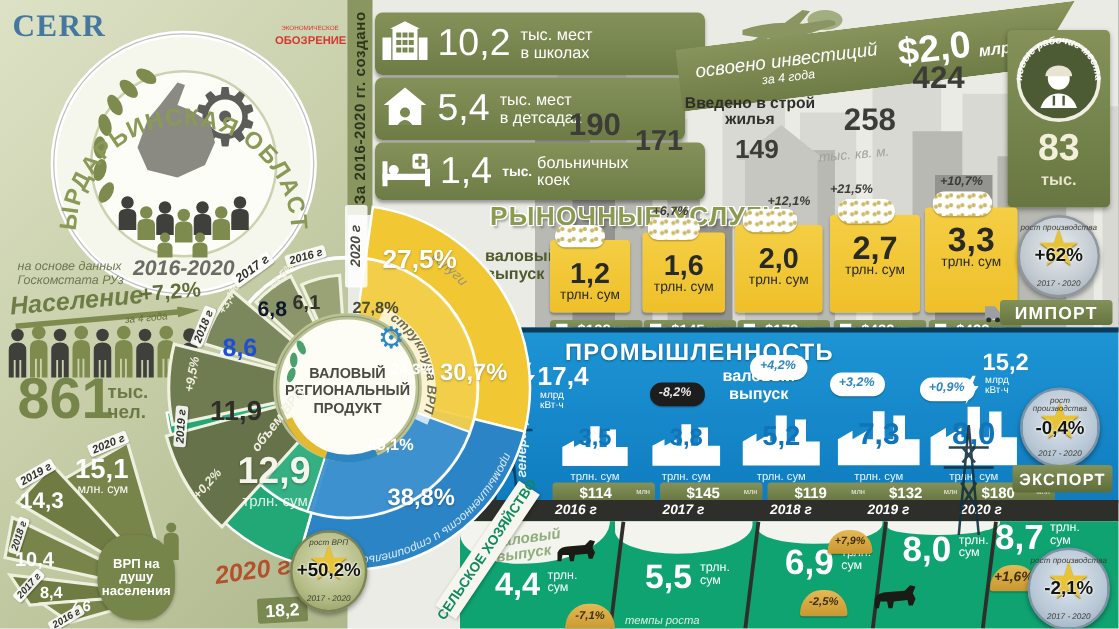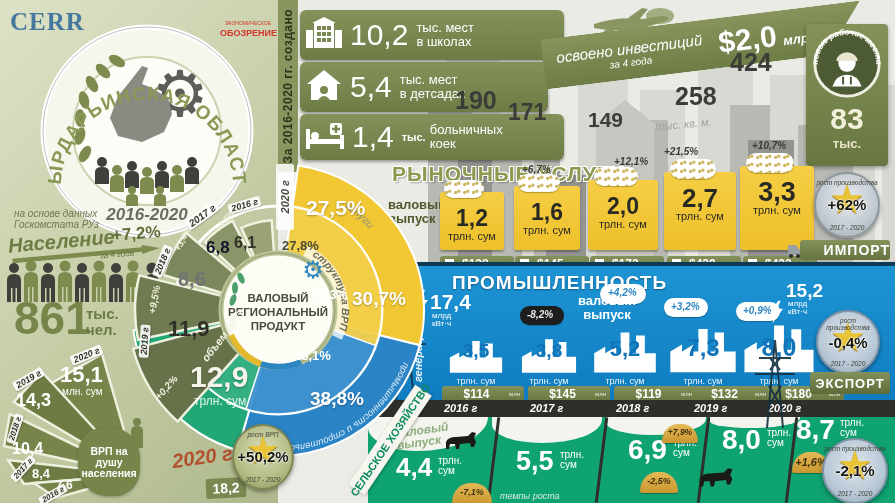--- a/index.html
+++ b/index.html
@@ -164,20 +164,24 @@
     <div style="text-align:center">
       <div class="i" style="font-size:15px">освоено инвестиций</div>
       <div class="i" style="font-size:10px">за 4 года</div>
     </div>
     <div class="b" style="font-size:30px;margin:0 6px 0 16px">$2,0</div>
     <div class="b i" style="font-size:13px;margin-top:10px">млрд.</div>
   </div>
 
   <div class="abs b" style="left:455px;top:86px;font-size:25px;color:#3c3c38">190</div>
   <div class="abs b" style="left:508px;top:99px;font-size:23px;color:#3c3c38">171</div>
+  <div class="abs b ctr" style="left:545px;top:76px;width:110px;font-size:12.5px;line-height:13px;color:#2e2e2a">
+    <span>Введено в строй</span><br>
+    <span>жилья</span>
+  </div>
   <div class="abs b" style="left:588px;top:108px;font-size:21px;color:#3c3c38">149</div>
   <div class="abs b" style="left:675px;top:82px;font-size:25px;color:#3c3c38">258</div>
   <div class="abs i" style="left:655px;top:118px;font-size:11px;color:#a2a29a;transform:rotate(-5deg)">тыс. кв. м.</div>
   <div class="abs b" style="left:730px;top:48px;font-size:25px;color:#3c3c38">424</div>
 
   <div class="abs" style="left:806px;top:24px;width:82px;height:142px;background:linear-gradient(180deg,#84925a,#687741);border-radius:4px;box-shadow:0 2px 4px rgba(0,0,0,.35)">
     <svg class="abs" style="left:5px;top:4px;width:72px;height:72px" viewBox="0 0 74 74">
       <circle cx="37" cy="37" r="33" fill="#4c5b33" stroke="#f0efe2" stroke-width="3"></circle>
       <path id="jobsArc" d="M19.8 61.6 A30 30 0 1 1 54.2 61.6" fill="none"></path>
       <text font-size="8.5" font-style="italic" fill="#fff" font-weight="bold">
@@ -281,21 +285,21 @@
     <span style="margin-left:3px">$433</span>
     <span class="mln">млн</span>
   </div>
 
   <div class="medal silver" style="left:814px;top:172px;width:62px;height:62px">
     <div class="star">★</div>
     <div class="mtop">рост производства</div>
     <div class="mval">+62%</div>
     <div class="mbot">2017 - 2020</div>
   </div>
-  <div class="abs" style="left:800px;top:240px;width:90px;height:20px;background:linear-gradient(180deg,#83915a,#66743f);border-radius:3px;display:flex;align-items:center;justify-content:flex-end">
+  <div class="abs" style="left:800px;top:240px;width:90px;height:20px;background:linear-gradient(180deg,#83915a,#66743f);border-radius:3px;display:flex;align-items:center;justify-content:center">
     <svg class="abs" style="left:-14px;top:2px" width="16" height="16" viewBox="0 0 16 16">
         <path d="M2 3 h8 l4 5 v5 h-12 z" fill="#9aa0a6"></path>
         <circle cx="5" cy="14" r="2" fill="#2e2e26"></circle>
         <circle cx="12" cy="14" r="2" fill="#2e2e26"></circle>
       </svg>
     <span class="b w" style="font-size:14px;letter-spacing:1px">ИМПОРТ</span>
   </div>
 
   <div class="abs" style="left:368px;top:262px;width:527px;height:140px;background:linear-gradient(180deg,#1e95d4,#0f7cc0)"></div>
   <div class="abs" style="left:368px;top:262px;width:527px;height:4px;background:#0d3b57"></div>
@@ -689,21 +693,21 @@
   <div class="abs b w" style="z-index:5;left:294px;top:348px;font-size:13px">45,1%</div>
   <div class="abs b w" style="z-index:5;left:310px;top:388px;font-size:19px;text-shadow:0 1px 2px rgba(0,0,0,.3)">38,8%</div>
 
   <div class="yeartab" style="z-index:5;left:228px;top:200px;font-size:9px;transform:rotate(-16deg)">2016 г</div>
   <div class="abs b" style="z-index:5;left:234px;top:234px;font-size:16px;color:#32322a">6,1</div>
   <div class="yeartab" style="z-index:5;left:184px;top:210px;font-size:10px;transform:rotate(-36deg)">2017 г</div>
   <div class="abs i b" style="z-index:5;left:212px;top:216px;font-size:9px;color:#f0f0dc;transform:rotate(-50deg)">+4,5%</div>
   <div class="abs b" style="z-index:5;left:206px;top:238px;font-size:17px;color:#0f172a">6,8</div>
   <div class="yeartab" style="z-index:5;left:146px;top:256px;font-size:9px;transform:rotate(-68deg)">2018 г</div>
   <div class="abs i b" style="z-index:5;left:170px;top:234px;font-size:9px;color:#f0f0dc;transform:rotate(-62deg)">+3,4%</div>
-  <div class="abs b" style="z-index:5;left:178px;top:268px;font-size:20px;color:#737373">8,6</div>
+  <div class="abs b" style="z-index:5;left:178px;top:268px;font-size:20px;color:#1d4ed8">8,6</div>
   <div class="yeartab" style="z-index:5;left:128px;top:336px;font-size:9px;transform:rotate(-86deg)">2019 г</div>
   <div class="abs i b" style="z-index:5;left:140px;top:294px;font-size:10px;color:#f0f0dc;transform:rotate(-80deg)">+9,5%</div>
   <div class="abs b" style="z-index:5;left:168px;top:316px;font-size:22px;color:#2f2f28">11,9</div>
   <div class="abs i b" style="z-index:5;left:152px;top:382px;font-size:10px;color:#f0f0dc;transform:rotate(-48deg)">+0,2%</div>
   <div class="abs b" style="z-index:5;left:190px;top:360px;font-size:30px;color:#f4f4ea;text-shadow:0 1px 2px rgba(0,0,0,.35)">12,9</div>
   <div class="abs" style="z-index:5;left:194px;top:394px;font-size:12px;color:rgba(255,255,255,.85)">трлн. сум</div>
   <div class="abs i b" style="z-index:5;left:192px;top:330px;font-size:11px;color:#f2f2e4;transform:rotate(-52deg)">объем ВРП</div>
 
 </div>
 

